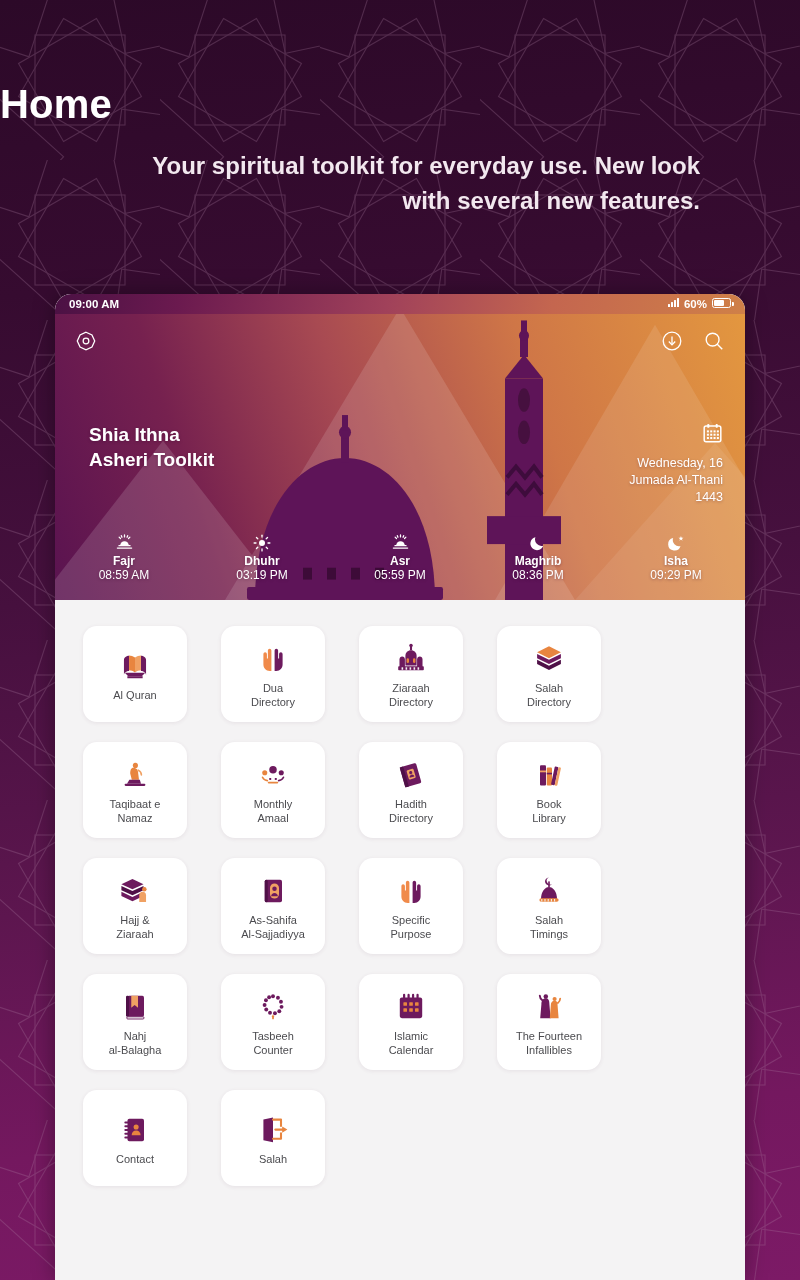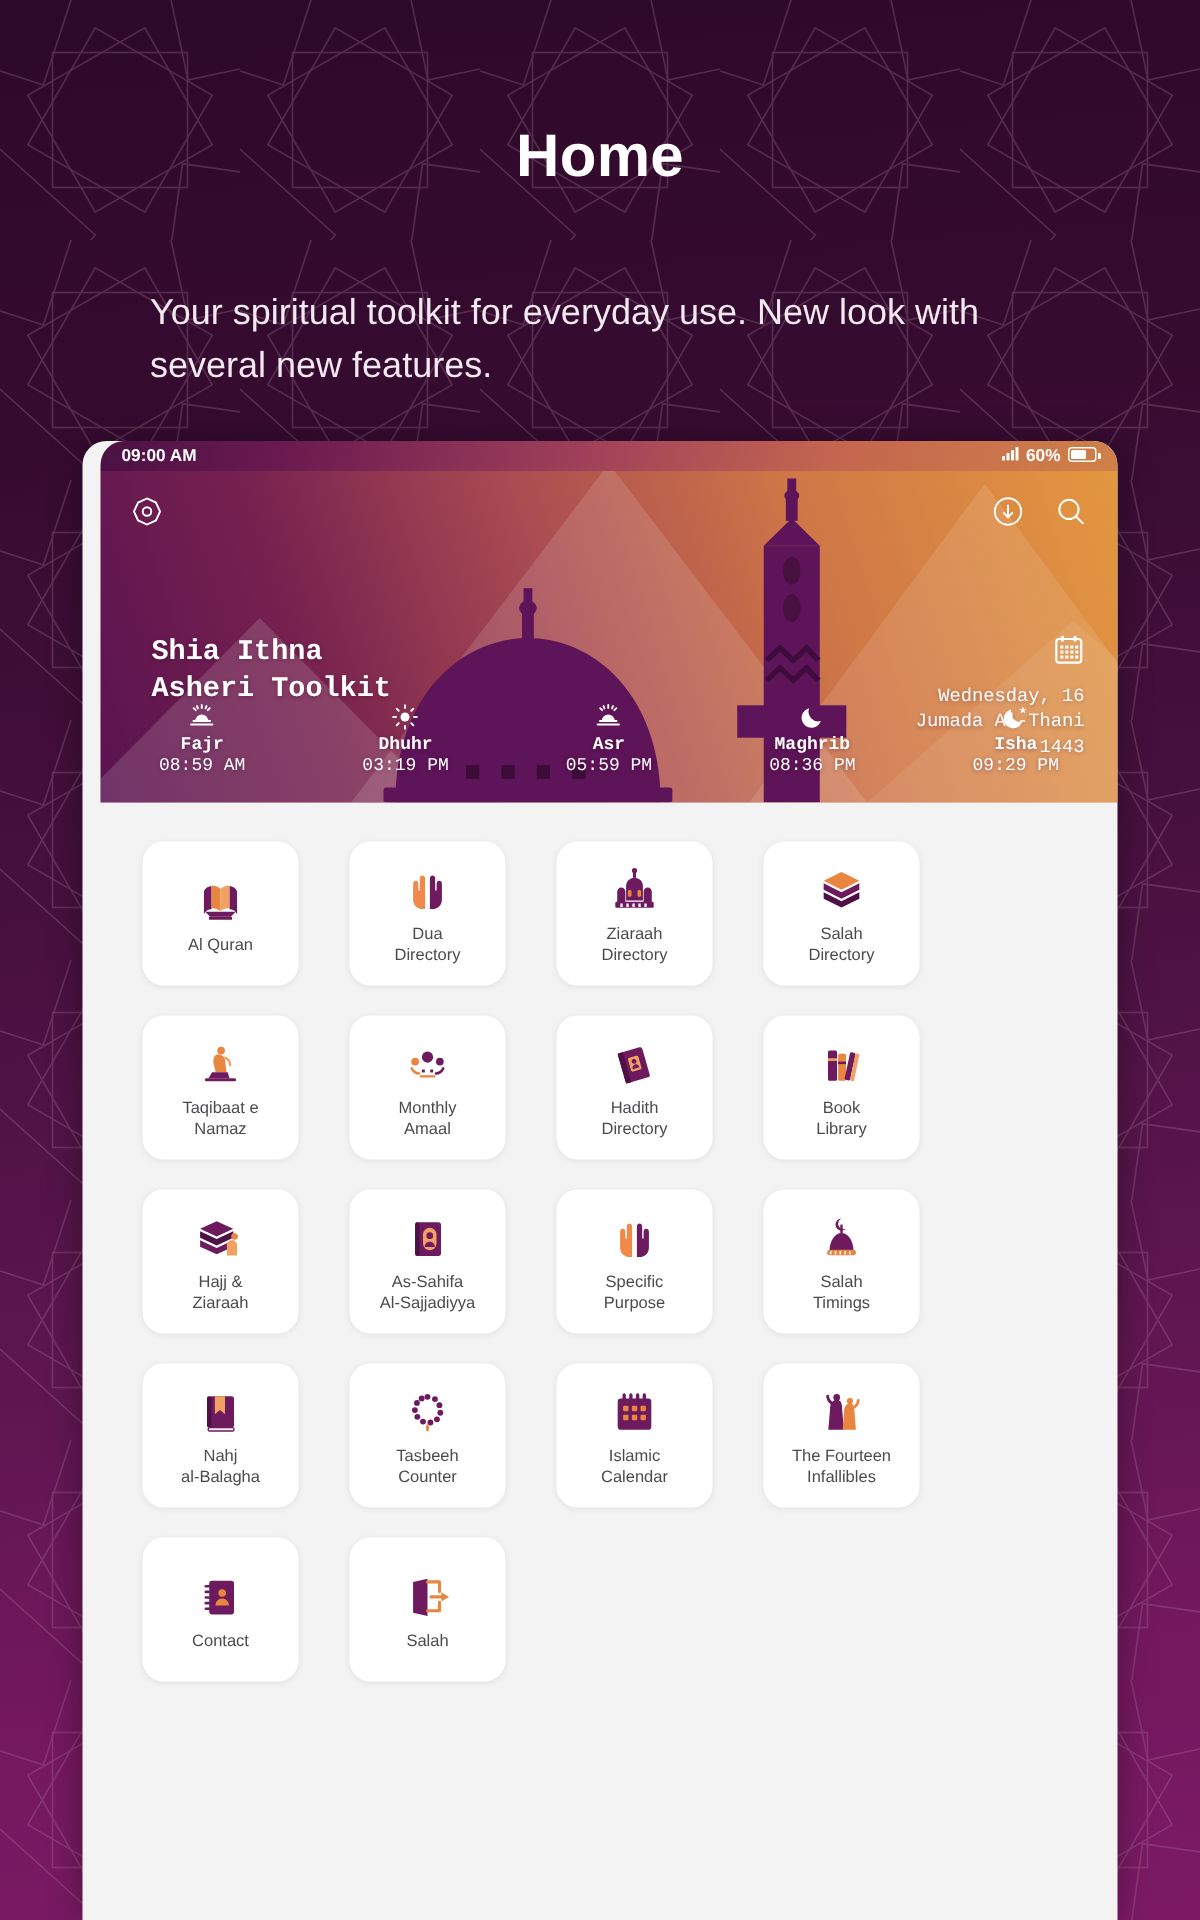--- a/index.html
+++ b/index.html
@@ -14,37 +14,36 @@
   .promo-bg{
     position:absolute; inset:0;
     background:linear-gradient(175deg,#2c0928 0%,#360b30 22%,#46103e 45%,#5d164f 68%,#74185f 86%,#7c1a66 100%);
     overflow:hidden;
   }
   .pattern{ position:absolute; inset:0; opacity:.5; }
 
   
   .promo-title{
     position:absolute; top:82px; left:0; width:800px;
-    text-align:center; color:#fff;
+    text-align:left; color:#fff;
     font-size:40px; font-weight:bold; letter-spacing:.2px;
   }
   .promo-sub{
     position:absolute; top:148px; left:100px; width:600px;
-    text-align:left; color:#f2e8ef;
-    font-size:24px; line-height:35px; font-weight:400;margin-top:43px;
+    text-align:right; color:#f2e8ef;
+    font-size:24px; line-height:35px; font-weight:700;
   }
 
   
   .phone{
     position:absolute; left:55px; top:294px; width:690px; height:986px;
     border-radius:16px 16px 0 0;
     background:#f4f3f4;
     overflow:hidden;
     box-shadow:0 0 22px rgba(0,0,0,.35);
-    padding-left:12px;
   }
 
   
   .statusbar{
     position:relative; height:20px; width:100%;
     background:linear-gradient(100deg,#4b1144 0%,#6b1a4f 18%,#a0415a 48%,#c4664f 72%,#cf8048 100%);
     display:flex; align-items:center; justify-content:space-between;
     padding:0 14px; color:#fff; font-size:11.5px; font-weight:bold;
     border-radius:16px 16px 0 0;
   }
@@ -52,24 +51,23 @@
   .sig{ display:flex; align-items:flex-end; gap:1px; height:9px; }
   .sig i{ display:block; width:2px; background:#fff; border-radius:.5px; }
   .sig i:nth-child(1){height:3px;} .sig i:nth-child(2){height:5px;}
   .sig i:nth-child(3){height:7px;} .sig i:nth-child(4){height:9px;}
   .batt{ position:relative; width:19px; height:10px; border:1.4px solid #fff; border-radius:2.5px; }
   .batt::after{ content:""; position:absolute; right:-3.5px; top:2.5px; width:2px; height:4px; background:#fff; border-radius:0 1px 1px 0;}
   .batt b{ position:absolute; left:1.2px; top:1.2px; bottom:1.2px; width:60%; background:#fff; border-radius:1px; display:block;}
 
   
   .hero{
-    position:relative; height:221px; width:100%;
+    position:relative; height:286px; width:100%;
     background:linear-gradient(72deg,#5a1350 0%,#76214f 22%,#a84a52 45%,#cf7647 70%,#e3973f 100%);
     overflow:hidden;
-    font-family:Liberation Mono, monospace;
   }
   .hero svg.scene{ position:absolute; inset:0; width:100%; height:100%; }
 
   .hero-topbar{
     position:absolute; top:10px; left:0; right:0; height:34px;
     display:flex; align-items:center; justify-content:space-between;
     padding:0 18px; z-index:4;
   }
   .icobtn{ width:26px; height:26px; display:flex; align-items:center; justify-content:center; }
 

